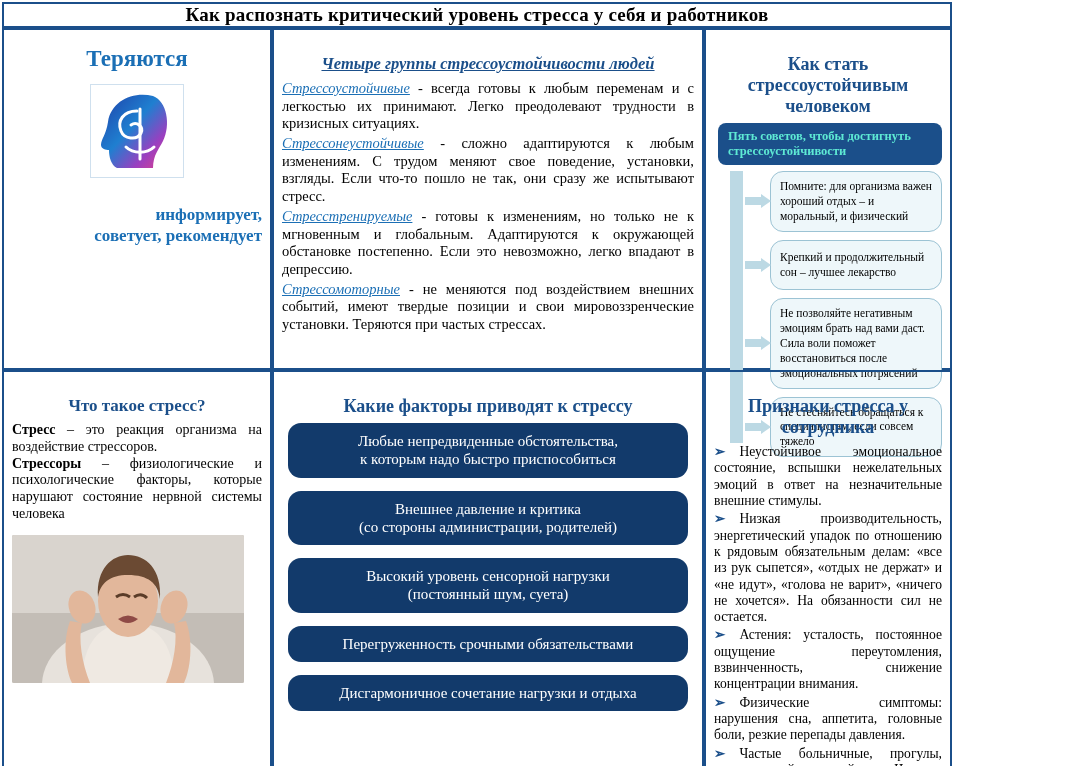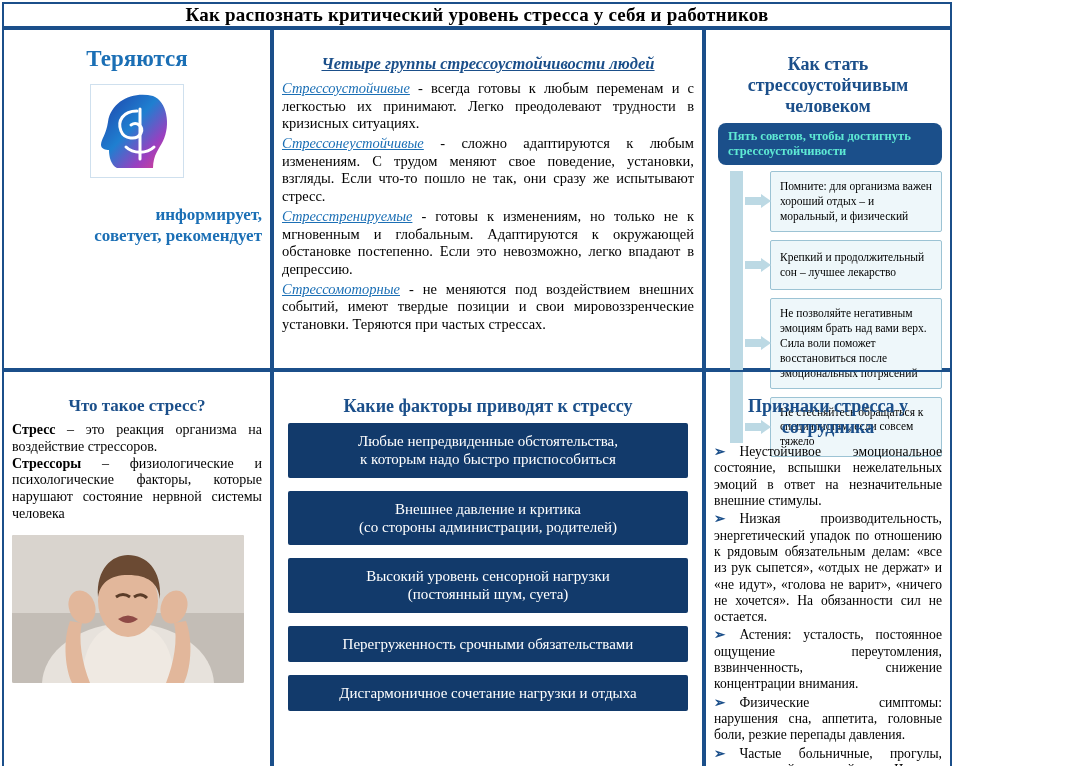--- a/index.html
+++ b/index.html
@@ -139,21 +139,21 @@
     left: 16px;
     top: 0;
     bottom: 14px;
     width: 13px;
     background: #bcd9e4;
   }
   .adv-item {
     position: relative;
     background: #eef7fa;
     border: 1px solid #9cc3d4;
-    border-radius: 2px;
+    border-radius: 13px;
     font-size: 11.5px;
     line-height: 1.3;
     padding: 7px 9px;
     margin-bottom: 8px;
     min-height: 34px;
     display: flex;
     align-items: center;
   }
   .adv-item::before {
     content: "";
@@ -191,21 +191,21 @@
     border-radius: 2px;
     overflow: hidden;
     background: #d8d2cc;
     position: relative;
   }
 
   
   .pill {
     background: #123a6b;
     color: #ffffff;
-    border-radius: 2px;
+    border-radius: 13px;
     text-align: center;
     font-size: 15px;
     line-height: 1.22;
     padding: 9px 10px;
     margin: 0 6px 13px 6px;
     font-weight: normal;
   }
 
   
   .sign {
@@ -279,21 +279,21 @@
         </p>
       </div>
 
       <div class="cell c3">
         <div class="cell-title big">Как стать стрессоустойчивым человеком</div>
         <div class="adv-header">Пять советов, чтобы достигнуть стрессоустойчивости</div>
         <div class="adv-body">
           <div class="adv-spine"></div>
           <div class="adv-item">Помните: для организма важен хороший отдых – и моральный, и физический</div>
           <div class="adv-item">Крепкий и продолжительный сон – лучшее лекарство</div>
-          <div class="adv-item">Не позволяйте негативным эмоциям брать над вами верх. Сила воли поможет восстановиться после эмоциональных потрясений</div>
+          <div class="adv-item">Не позволяйте негативным эмоциям брать над вами даст. Сила воли поможет восстановиться после эмоциональных потрясений</div>
           <div class="adv-item">Не стесняйтесь обращаться к специалистам, если совсем тяжело</div>
         </div>
       </div>
     </div>
 
     <div class="row row-bottom">
 
       <div class="cell c1">
         <div class="cell-title">Что такое стресс?</div>
         <div class="def-text">

